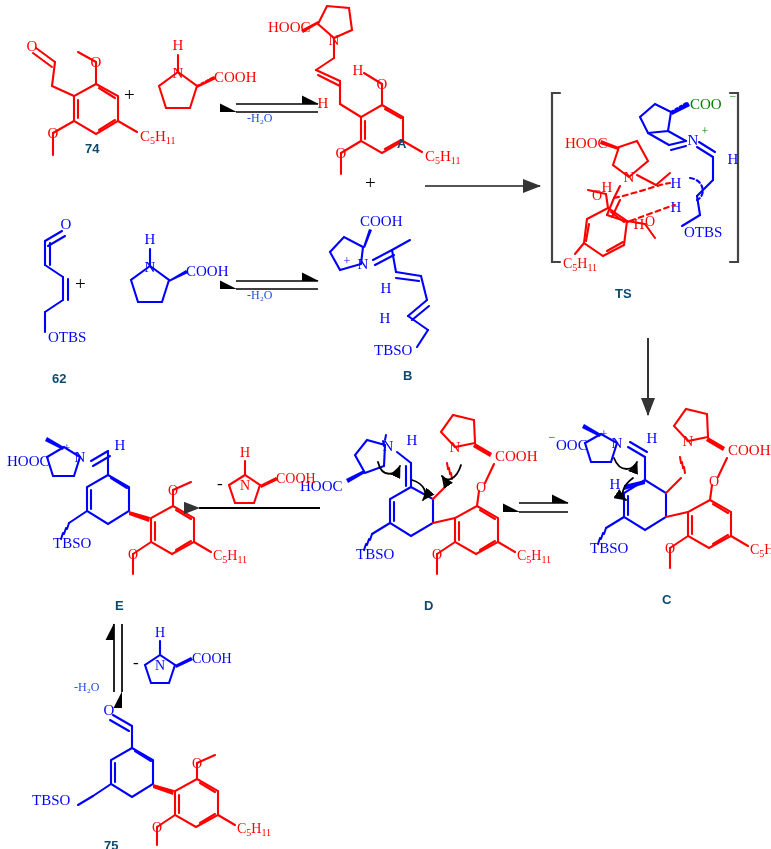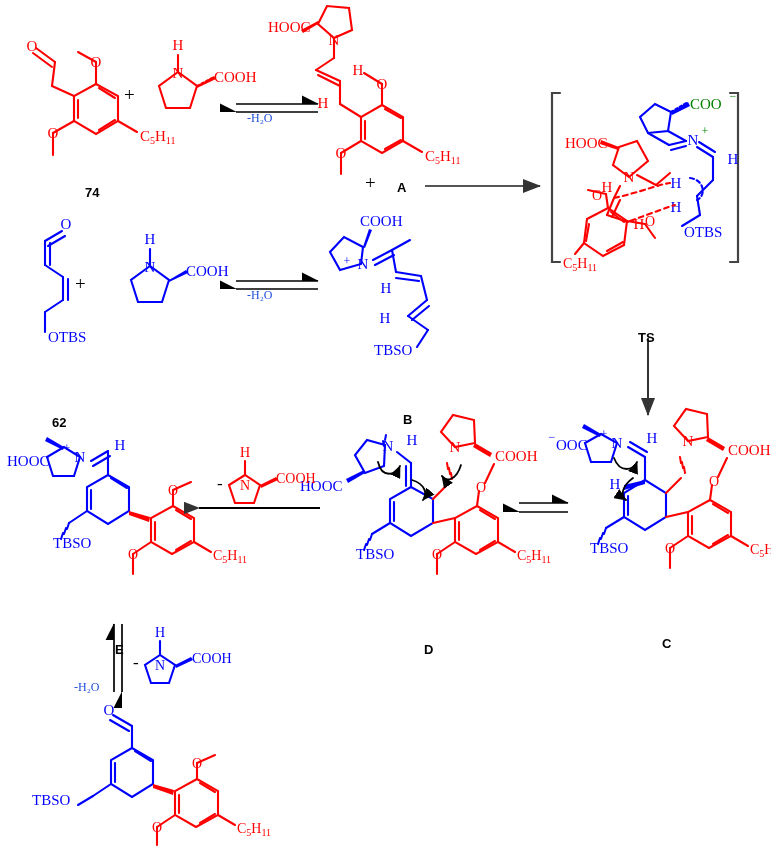--- a/index.html
+++ b/index.html
@@ -2,21 +2,21 @@
 <html><head>
 <meta charset="utf-8">
 <style>
   html,body{margin:0;padding:0;background:#fff;}
   body{
     width:771px;height:849px;position:relative;overflow:hidden;
     font-family:"Liberation Serif", serif;
   }
   .stage{position:absolute;left:0;top:0;width:771px;height:849px;}
   svg{display:block;}
-  .lbl{position:absolute;font-family:"Liberation Sans",sans-serif;font-weight:bold;font-size:13px;color:#000000;margin-top:44px;}
+  .lbl{position:absolute;font-family:"Liberation Sans",sans-serif;font-weight:bold;font-size:13px;color:#0c4a6e;}
   .plus{position:absolute;font-family:"Liberation Serif",serif;font-size:19px;color:#000;}
   .cond{position:absolute;font-family:"Liberation Serif",serif;font-size:12px;color:#1d4ed8;white-space:nowrap;margin-top:34px;}
   .minus{position:absolute;font-family:"Liberation Serif",serif;font-size:17px;color:#000;}
   text{font-family:"Liberation Serif",serif;}
 </style>
 </head>
 <body>
 
 <div class="stage">
 <svg width="771" height="849" viewBox="0 0 771 849">
@@ -407,21 +407,21 @@
     <line x1="114" y1="692" x2="114" y2="624" marker-end="url(#ahalf)"></line>
     <line x1="122" y1="624" x2="122" y2="692" marker-end="url(#ahalfl)"></line>
   </g>
 </svg>
 </div>
 
 <div class="lbl" style="left:85px;top:141px;">74</div>
 <div class="lbl" style="left:52px;top:371px;">62</div>
 <div class="lbl" style="left:397px;top:136px;">A</div>
 <div class="lbl" style="left:403px;top:368px;">B</div>
-<div class="lbl" style="left:638px;top:286px;">TS</div>
+<div class="lbl" style="left:615px;top:286px;">TS</div>
 <div class="lbl" style="left:662px;top:592px;">C</div>
 <div class="lbl" style="left:424px;top:598px;">D</div>
 <div class="lbl" style="left:115px;top:598px;">E</div>
 <div class="lbl" style="left:104px;top:838px;">75</div>
 
 <div class="plus" style="left:124px;top:84px;">+</div>
 <div class="plus" style="left:75px;top:273px;">+</div>
 <div class="plus" style="left:365px;top:172px;">+</div>
 
 <div class="cond" style="left:247px;top:77px;">-H₂O</div>

